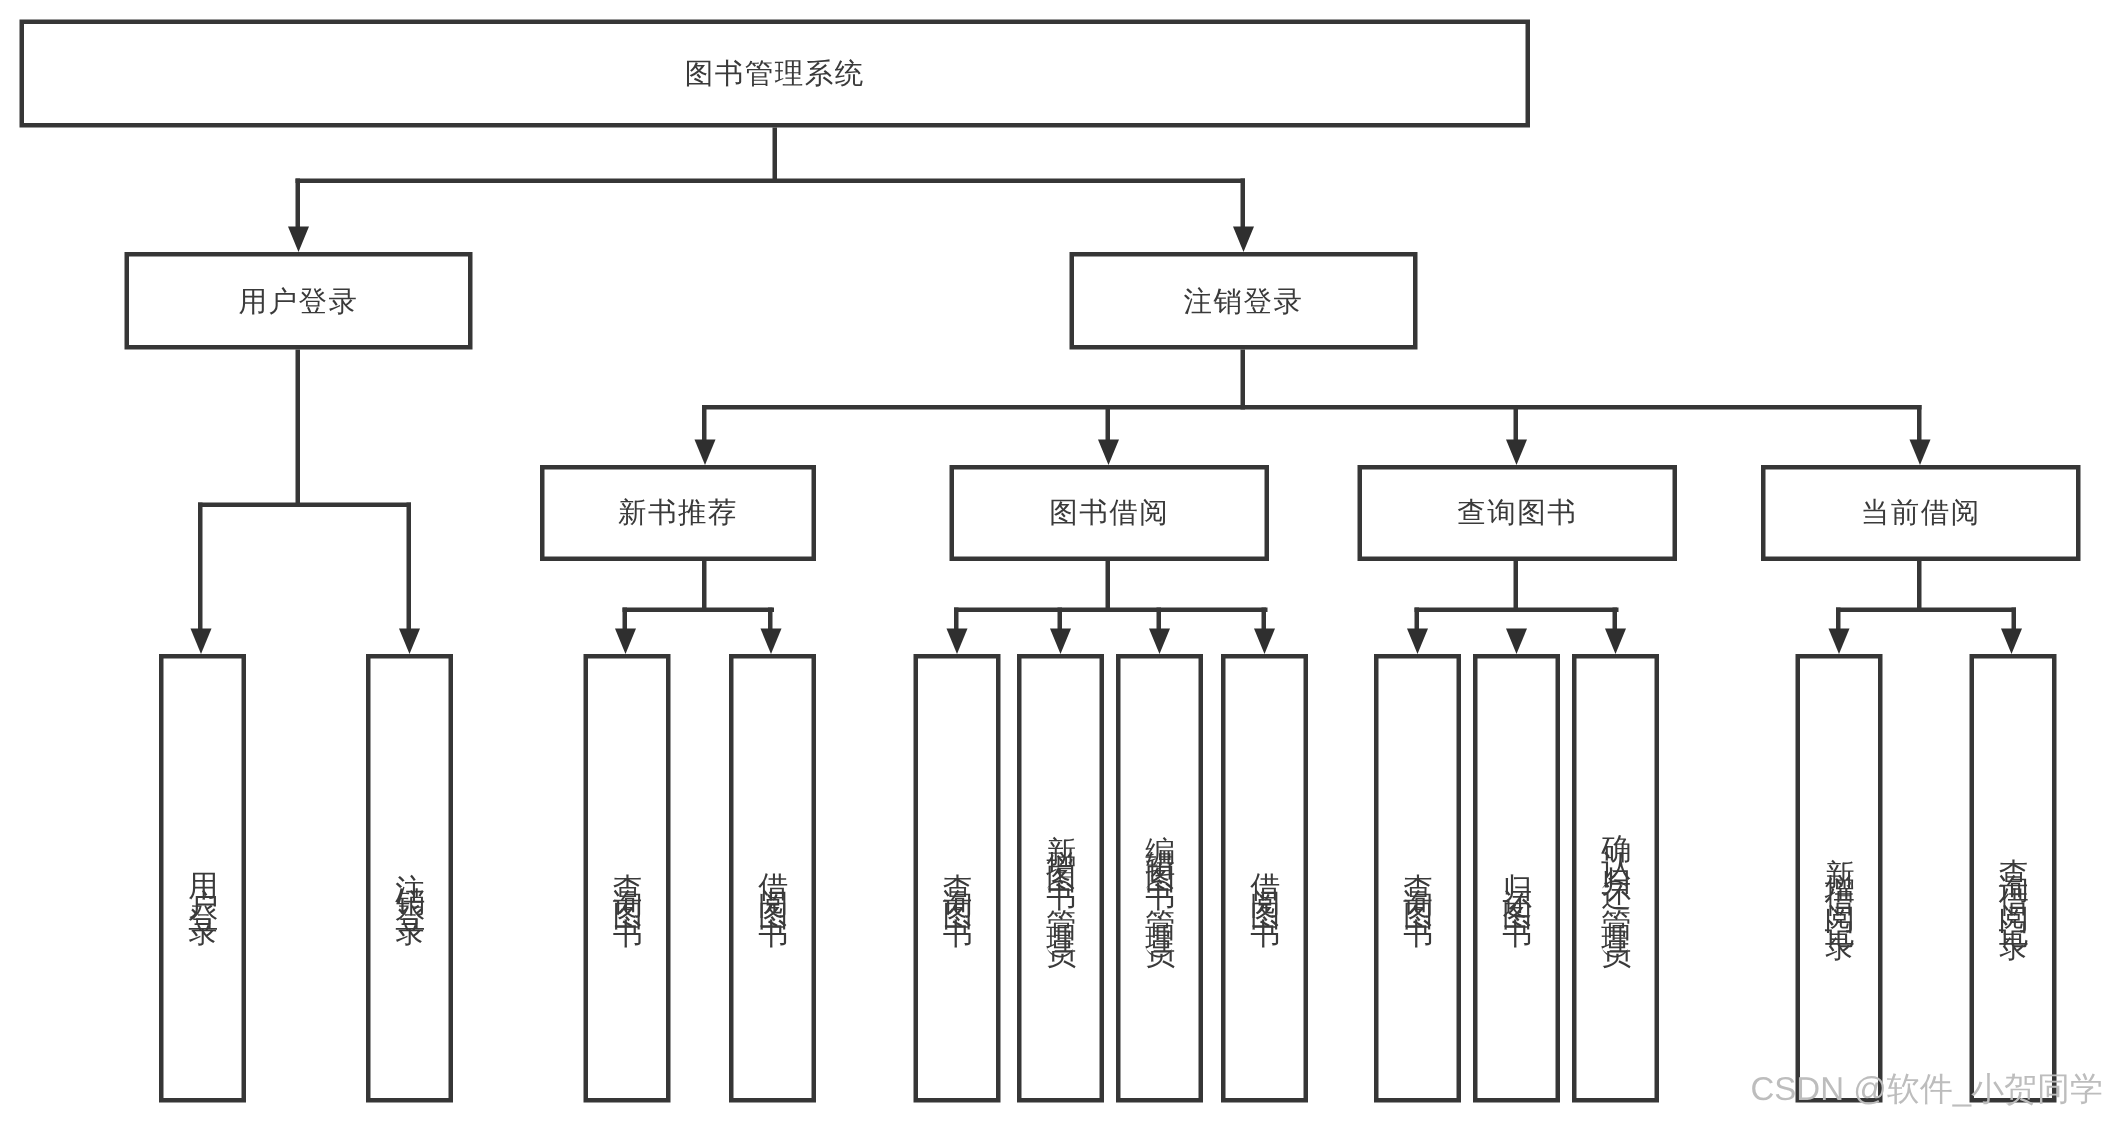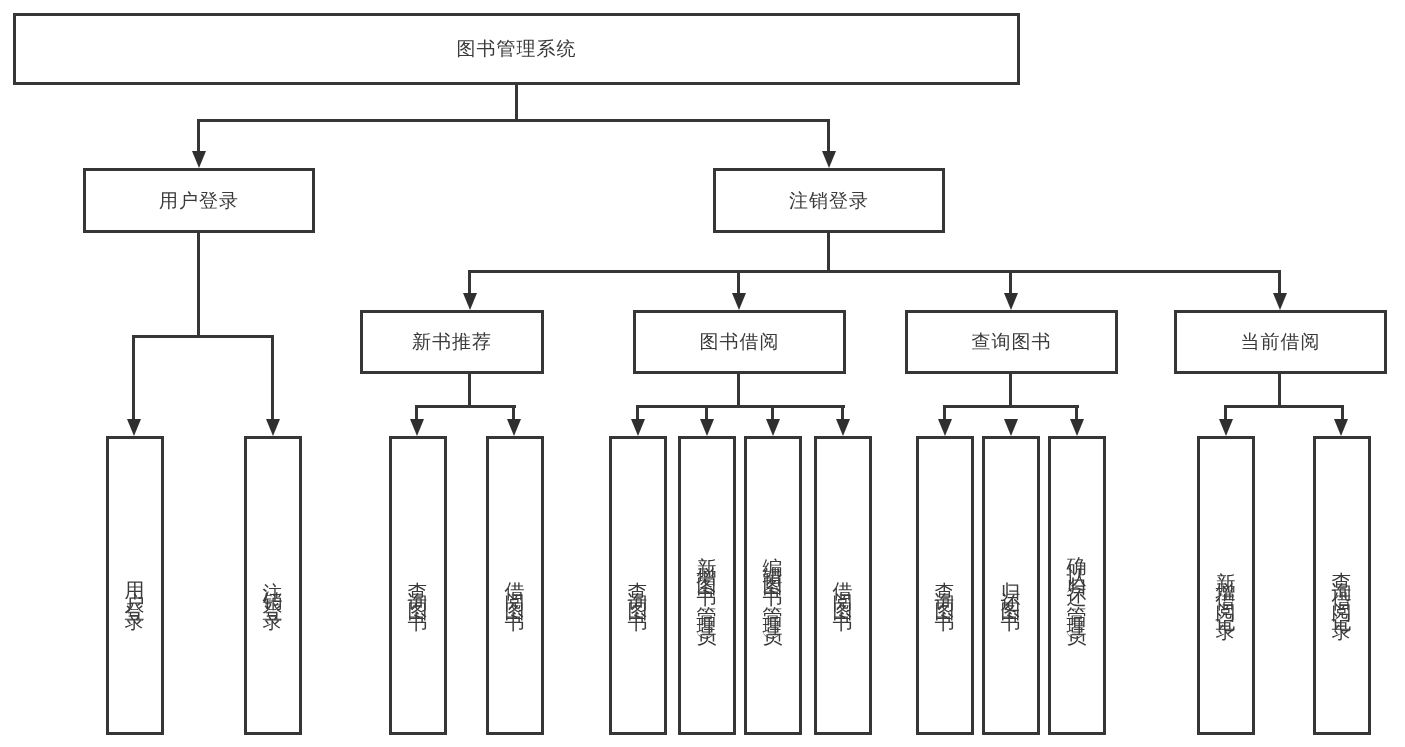--- a/index.html
+++ b/index.html
@@ -186,14 +186,15 @@
     <span class="vtext">确认归还（管理员）</span>
   </div>
 
   <div class="leaf" style="left:1197px;">
     <span class="vtext">新增借阅记录</span>
   </div>
   <div class="leaf" style="left:1313px;">
     <span class="vtext">查询借阅记录</span>
   </div>
 
+  <div class="watermark">CSDN @软件_小贺同学</div>
 
 </div>
 
 </body></html>

